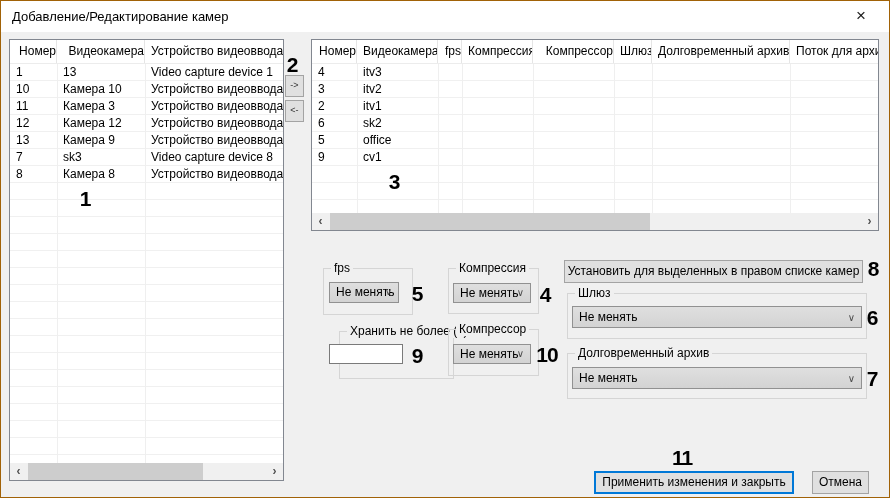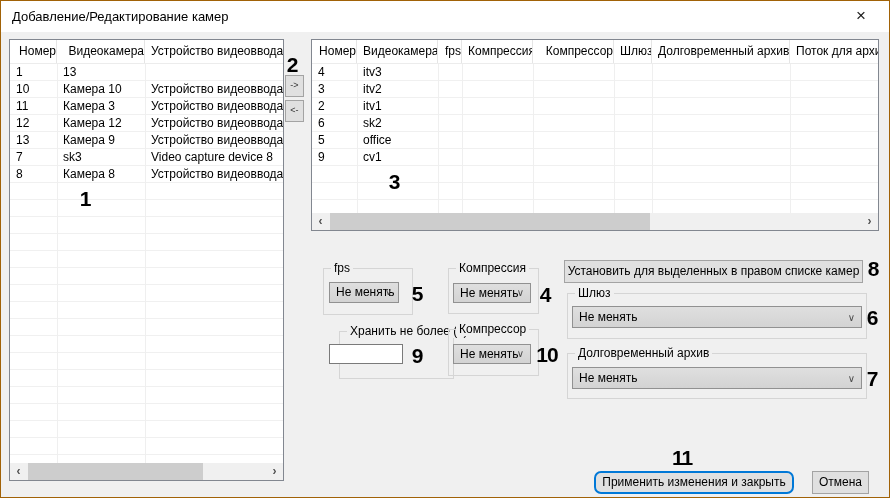--- a/index.html
+++ b/index.html
@@ -76,20 +76,21 @@
       <div class="lv-hcell">Номер</div>
       <div class="lv-hcell">Видеокамера</div>
       <div class="lv-hcell">Устройство видеоввода</div>
     </div>
     <div class="lv-body" style="height:399px;">
       <div class="vsep" style="left:47px;"></div>
       <div class="vsep" style="left:135px;"></div>
       <div class="lv-row grid-left">
         <div class="lv-cell">1</div>
         <div class="lv-cell">13</div>
+        <div class="lv-cell">Video capture device 1</div>
       </div>
       <div class="lv-row grid-left">
         <div class="lv-cell">10</div>
         <div class="lv-cell">Камера 10</div>
         <div class="lv-cell">Устройство видеоввода 1</div>
       </div>
       <div class="lv-row grid-left">
         <div class="lv-cell">11</div>
         <div class="lv-cell">Камера 3</div>
         <div class="lv-cell">Устройство видеоввода 1</div>
@@ -217,21 +218,21 @@
   </div>
 
   <div class="groupbox" style="left:566px; top:352px; width:300px; height:46px;">
     <span class="gb-label">Долговременный архив</span>
   </div>
   <div class="combo" style="left:571px; top:366px; width:290px; height:22px;">
     <span class="combo-text" style="line-height:21px;">Не менять</span>
     <span class="combo-arrow" style="line-height:21px;">∨</span>
   </div>
 
-  <div class="btn btn-default" style="left:593px; top:470px; width:200px; height:23px; line-height:19px;border-radius:7px;">Применить изменения и закрыть</div>
+  <div class="btn btn-default" style="left:593px; top:470px; width:200px; height:23px; line-height:19px;">Применить изменения и закрыть</div>
   <div class="btn" style="left:811px; top:470px; width:57px; height:23px; line-height:21px;">Отмена</div>
 
   <span class="annotation" style="left:84px;  top:197px;">1</span>
   <span class="annotation" style="left:291px; top:63px;">2</span>
   <span class="annotation" style="left:393px; top:180px;">3</span>
   <span class="annotation" style="left:544px; top:293px;">4</span>
   <span class="annotation" style="left:416px; top:292px;">5</span>
   <span class="annotation" style="left:871px; top:316px;">6</span>
   <span class="annotation" style="left:871px; top:377px;">7</span>
   <span class="annotation" style="left:872px; top:267px;">8</span>

